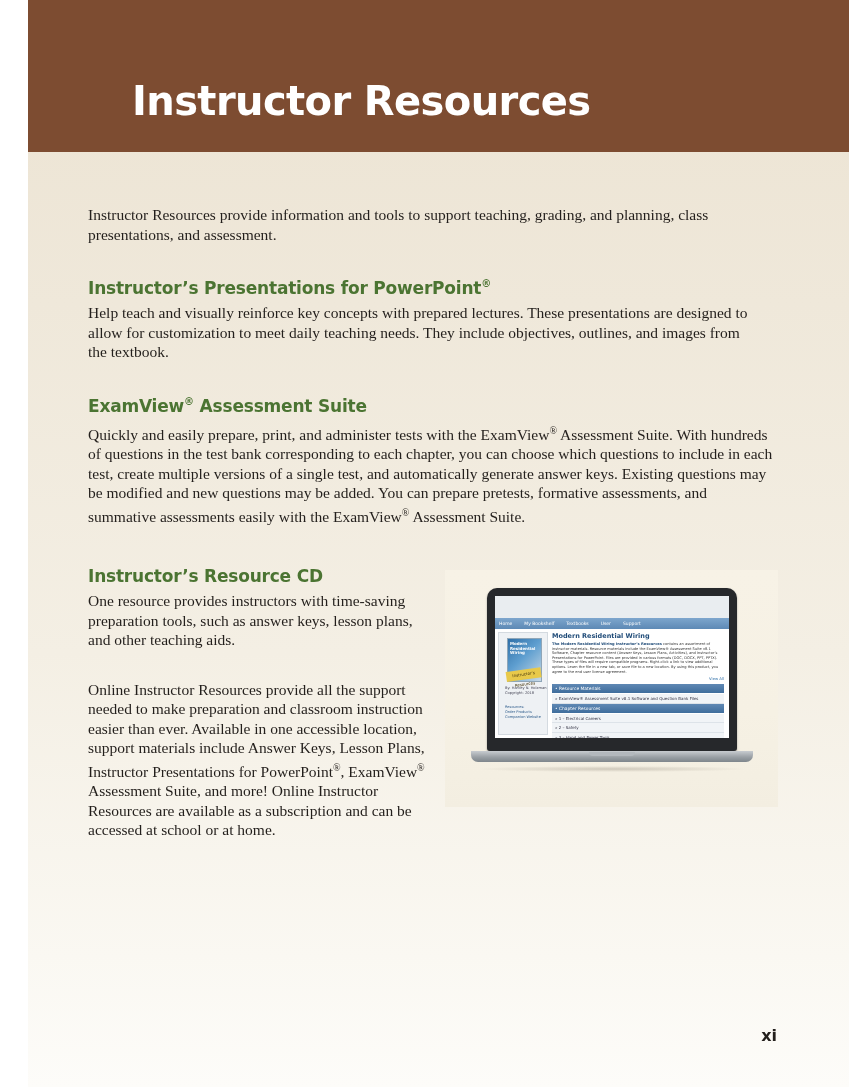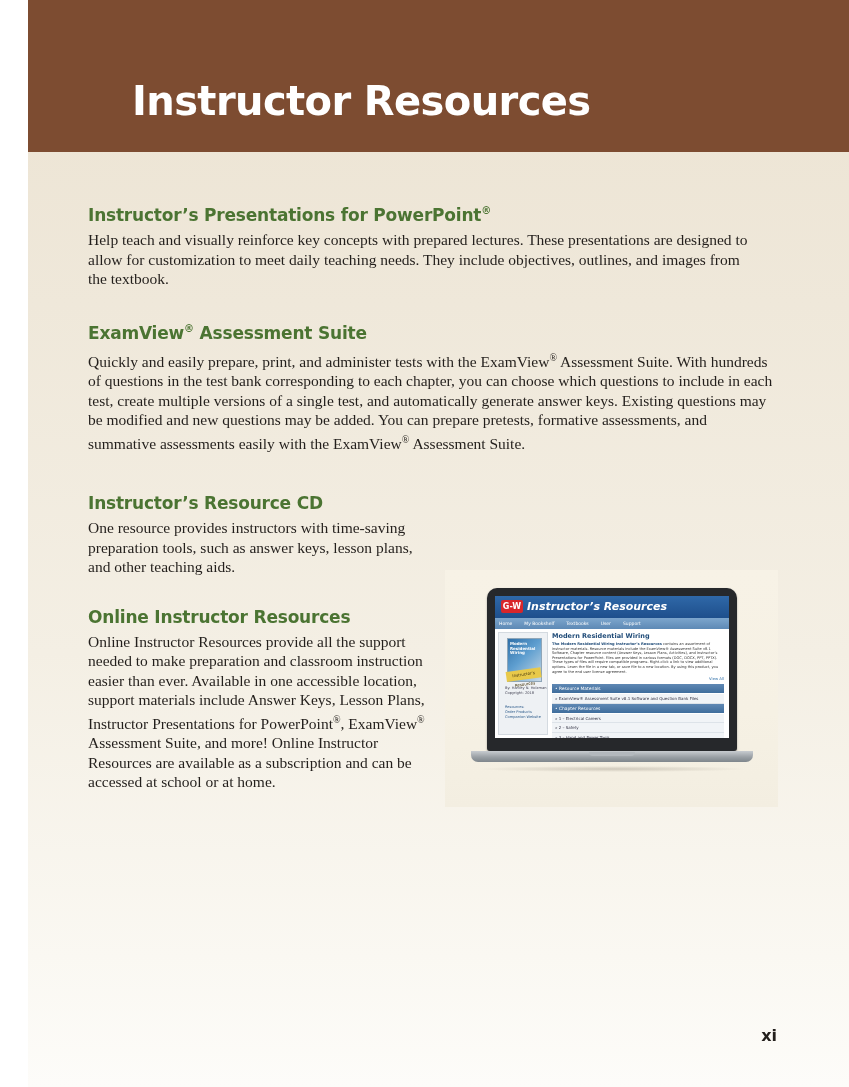--- a/index.html
+++ b/index.html
@@ -309,55 +309,53 @@
 <div class="page">
 
   <div class="left-edge"></div>
 
   <div class="header-band">
     <h1 class="header-title">Instructor Resources</h1>
   </div>
 
   <div class="content">
 
+    <div class="intro-block">
+      <p class="body-text">Instructor Resources provide information and tools to support teaching, grading, and planning, class presentations, and assessment.</p>
+    </div>
 
     <div class="sec-ppt">
       <h2 class="section-head"><span>Instructor’s Presentations for PowerPoint</span><span class="reg">®</span></h2>
       <p class="body-text">Help teach and visually reinforce key concepts with prepared lectures. These presentations are designed to allow for customization to meet daily teaching needs. They include objectives, outlines, and images from the textbook.</p>
     </div>
 
     <div class="sec-exam">
       <h2 class="section-head"><span>ExamView</span><span class="reg">®</span><span> Assessment Suite</span></h2>
       <p class="body-text"><span>Quickly and easily prepare, print, and administer tests with the ExamView</span><span class="reg-s">®</span><span> Assessment Suite. With hundreds of questions in the test bank corresponding to each chapter, you can choose which questions to include in each test, create multiple versions of a single test, and automatically generate answer keys. Existing questions may be modified and new questions may be added. You can prepare pretests, formative assessments, and summative assessments easily with the ExamView</span><span class="reg-s">®</span><span> Assessment Suite.</span></p>
     </div>
 
     <div class="two-col">
       <div class="col-left sec-cd">
         <h2 class="section-head">Instructor’s Resource CD</h2>
         <p class="body-text">One resource provides instructors with time-saving preparation tools, such as answer keys, lesson plans, and other teaching aids.</p>
       </div>
 
       <div class="col-online">
-        <h2 class="section-head">Online Instructor Resources</h2>
         <p class="body-text"><span>Online Instructor Resources provide all the support needed to make preparation and classroom instruction easier than ever. Available in one accessible location, support materials include Answer Keys, Lesson Plans, Instructor Presentations for PowerPoint</span><span class="reg-s">®</span><span>, ExamView</span><span class="reg-s">®</span><span> Assessment Suite, and more! Online Instructor Resources are available as a subscription and can be accessed at school or at home.</span></p>
       </div>
     </div>
 
   </div>
 
   <div class="figure">
     <div class="fig-shadow"></div>
     <div class="laptop">
       <div class="laptop-lid">
         <div class="laptop-screen">
 
-          <div class="scr-topbar">
-            <div class="scr-logo">G-W</div>
-            <div class="scr-title">Instructor’s Resources</div>
-          </div>
 
           <div class="scr-nav">
             <span>Home</span>
             <span>My Bookshelf</span>
             <span>Textbooks</span>
             <span>User</span>
             <span>Support</span>
           </div>
 
           <div class="scr-body">

